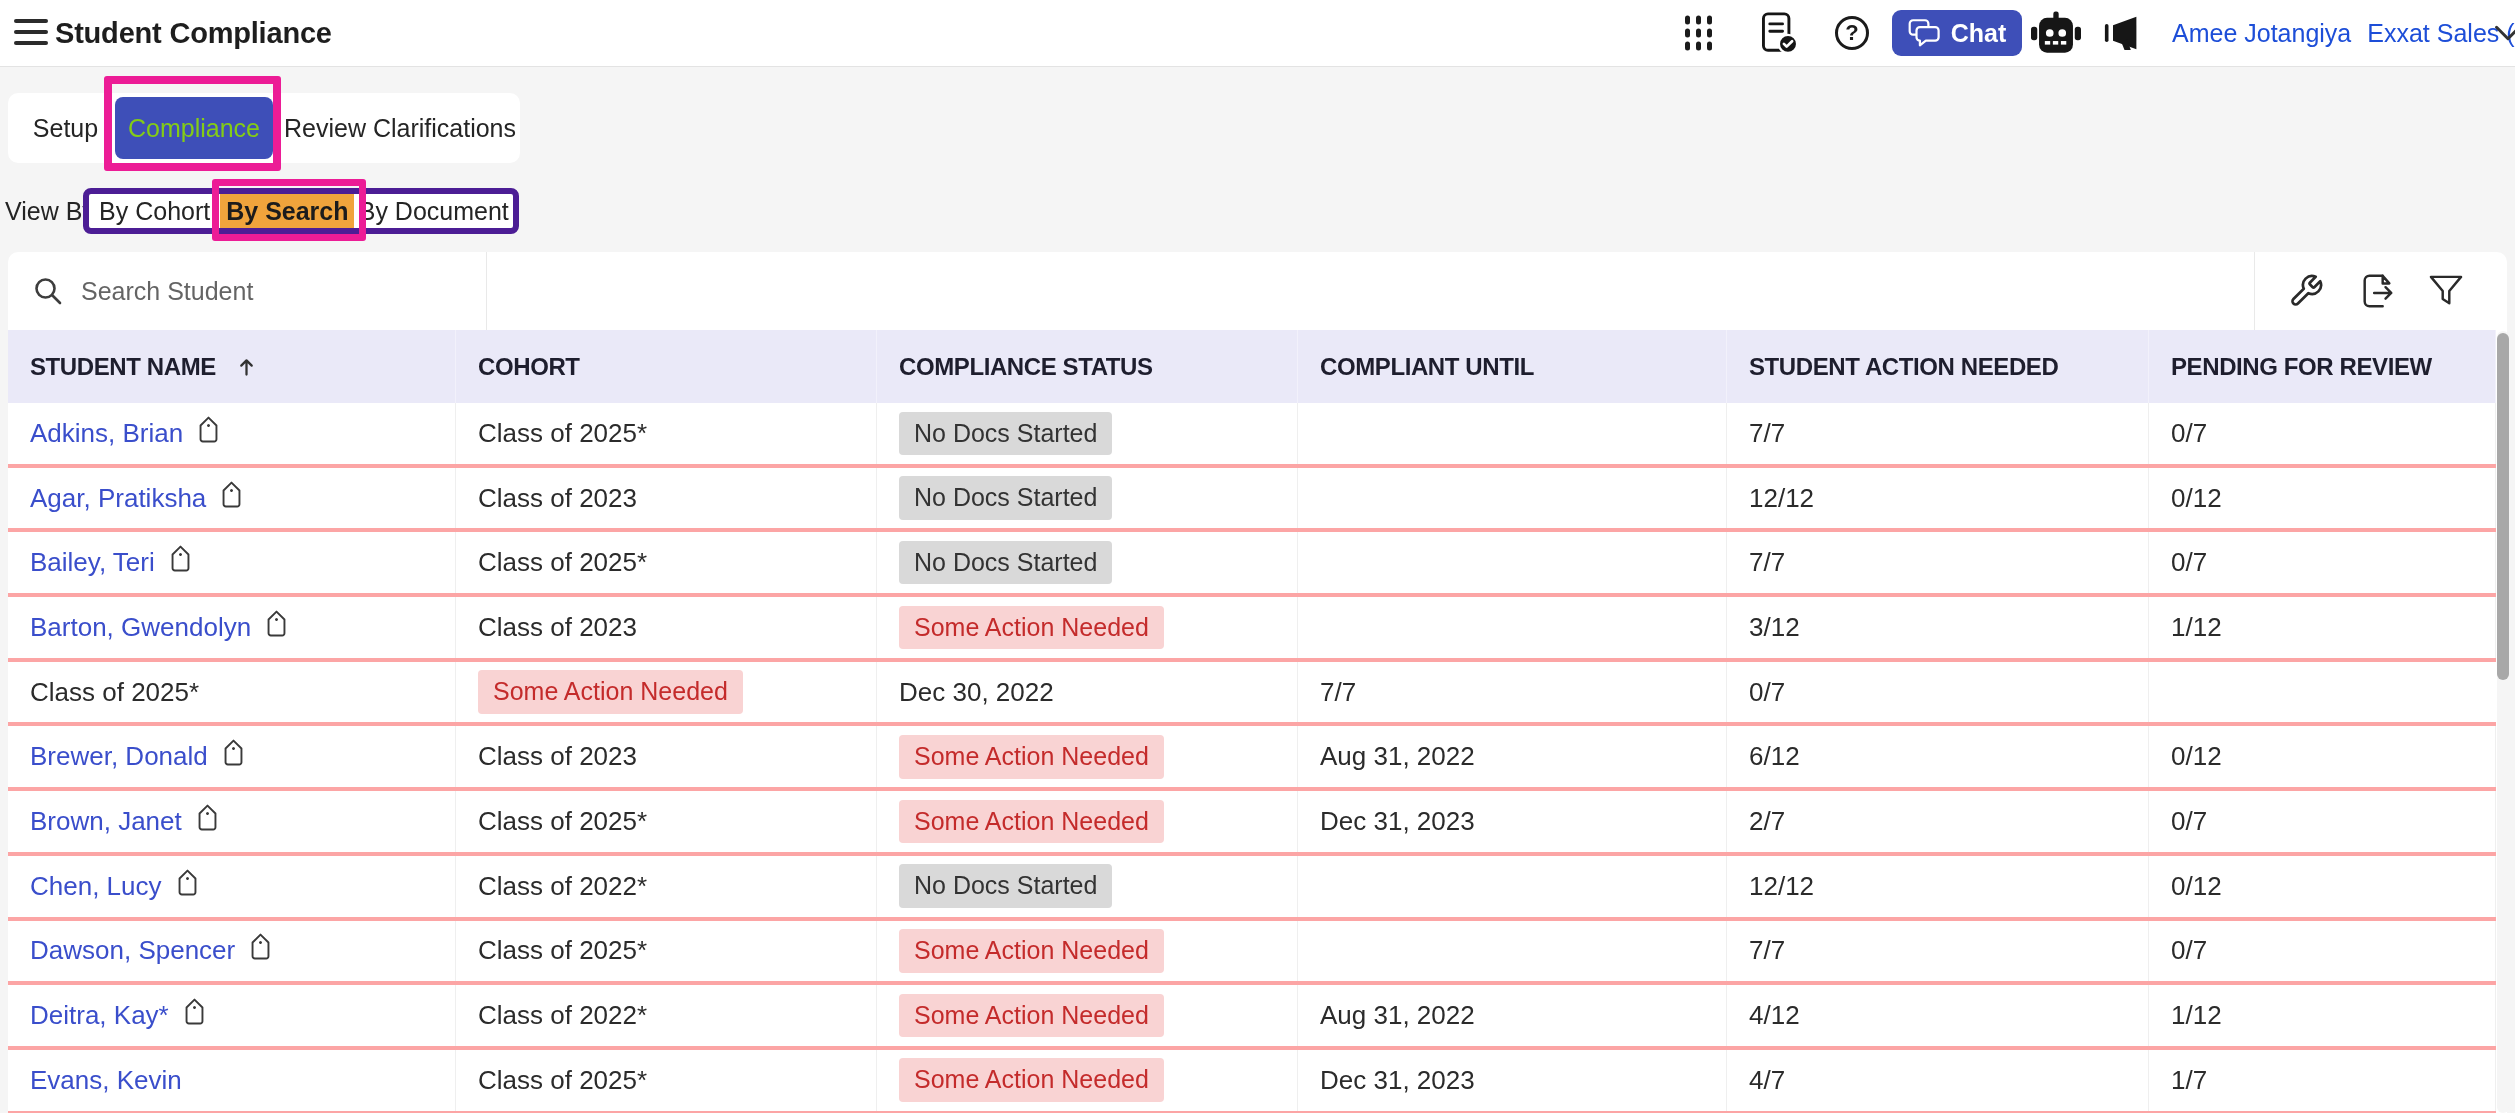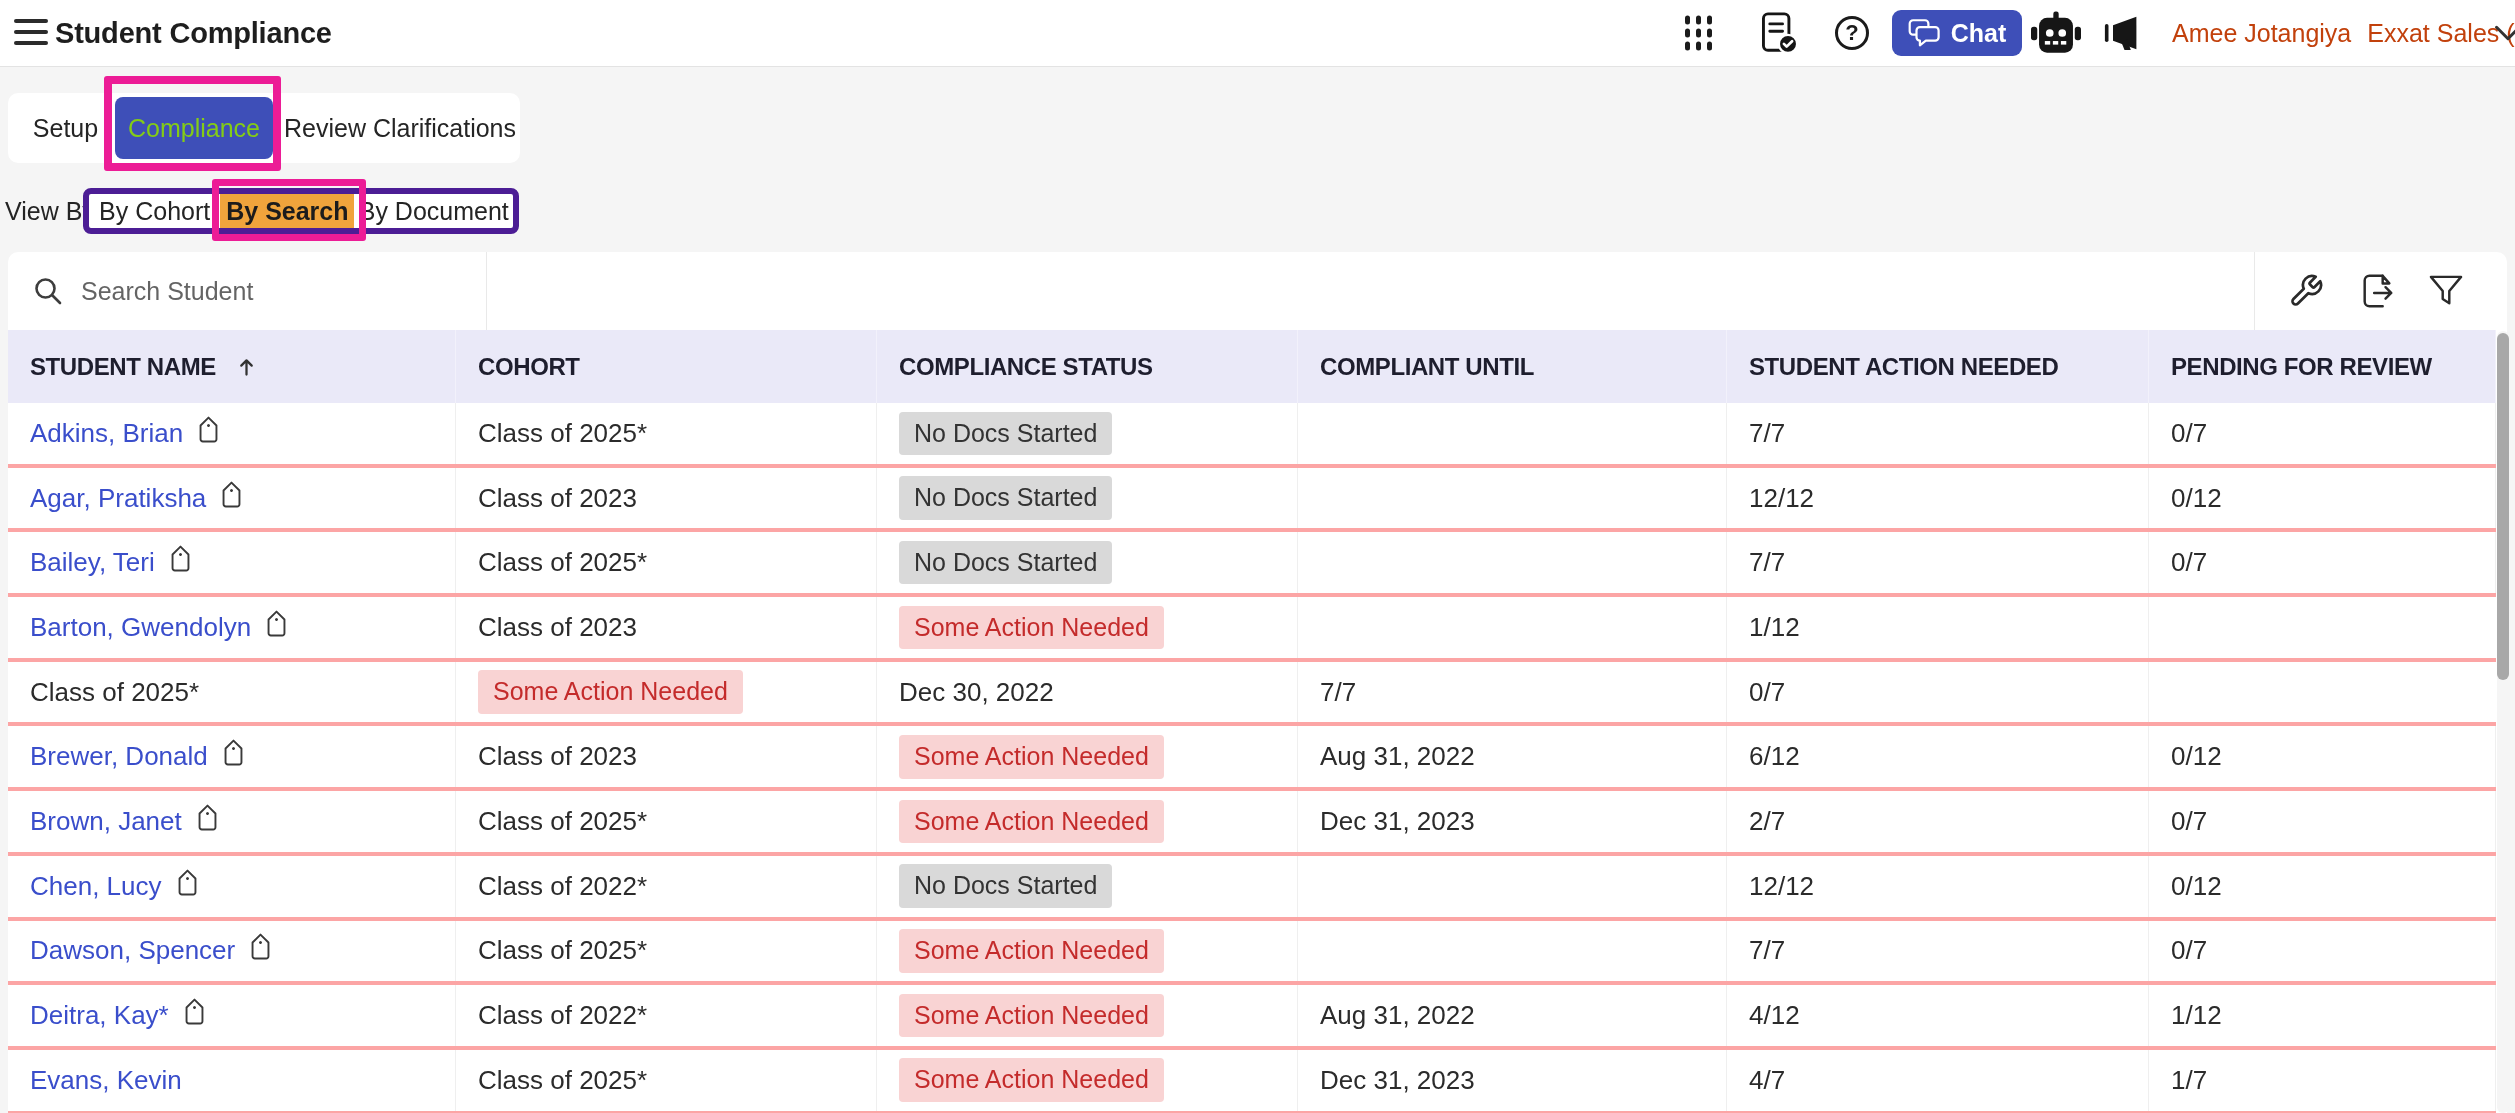--- a/index.html
+++ b/index.html
@@ -16,21 +16,21 @@
                 font-size:29px;font-weight:700;color:#1E1E1E;letter-spacing:-0.2px;}
   .tb-abs{position:absolute;top:50%;transform:translateY(-50%);display:flex;align-items:center;}
   .apps-grid{left:1685px;display:grid;grid-template-columns:repeat(3,1fr);gap:4px 6px;}
   .apps-grid i{width:5px;height:9px;border-radius:3px;background:#1B1B1B;}
   .help-circle{left:1835px;width:34px;height:34px;border:3px solid #1B1B1B;border-radius:50%;
                display:flex;align-items:center;justify-content:center;font-size:22px;font-weight:700;color:#1B1B1B;box-sizing:border-box;}
   .chat-btn{left:1892px;height:46px;width:130px;background:var(--accent,#3E4FB8);border-radius:9px;
             display:flex;align-items:center;justify-content:center;gap:9px;cursor:pointer;}
   .chat-btn span{color:#fff;font-size:25px;font-weight:600;}
   .profile{left:2172px;gap:16px;white-space:nowrap;}
-  .profile span{font-size:25px;color:#c2410c;}
+  .profile span{font-size:25px;color:#1d4ed8;}
 
   
   .tabs-card{position:absolute;left:8px;top:93px;width:512px;height:70px;background:#fff;
              border-radius:10px;z-index:2;}
   .tab{position:absolute;top:0;height:70px;line-height:70px;text-align:center;font-size:25px;
        color:#252525;cursor:pointer;white-space:nowrap;}
   .tab.active{top:4px;height:62px;line-height:62px;background:var(--accent,#3E4FB8);
               color:#84cc16;border-radius:8px;}
   .annotation{position:absolute;border:8px solid var(--pink,#EC1C96);border-radius:3px;
               box-sizing:border-box;z-index:4;pointer-events:none;}
@@ -288,20 +288,21 @@
       <path d="M20.59 13.41l-7.17 7.17a2 2 0 0 1-2.83 0L2 12V2h10l8.59 8.59a2 2 0 0 1 0 2.83z" fill="none" stroke="#3A3A3A" stroke-width="1.7" stroke-linejoin="round"></path>
       <circle cx="7" cy="7" r="1.3" fill="#3A3A3A"></circle>
     </svg>
   </span>
 </div>
           <div class="td">Class of 2023</div>
           <div class="td">
             <span class="badge badge-red">Some Action Needed</span>
           </div>
           <div class="td"></div>
+          <div class="td">3/12</div>
           <div class="td">1/12</div>
         </div>
         <div class="tr">
           <div class="td">Class of 2025*</div>
           <div class="td">
             <span class="badge badge-red">Some Action Needed</span>
           </div>
           <div class="td">Dec 30, 2022</div>
           <div class="td">7/7</div>
           <div class="td">0/7</div>

